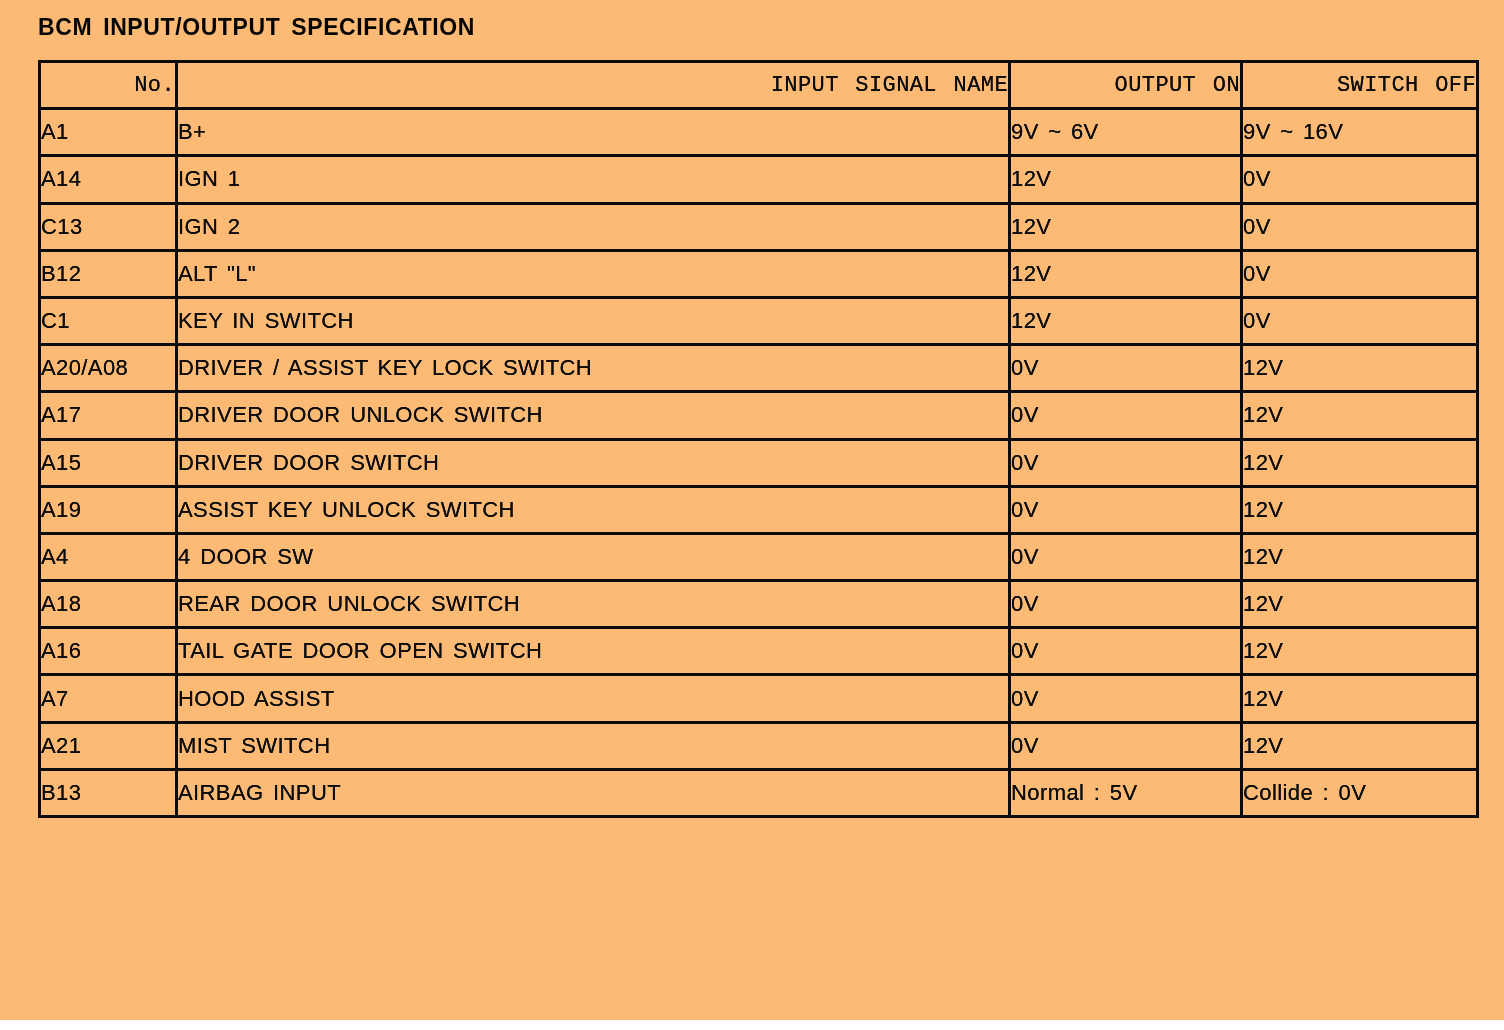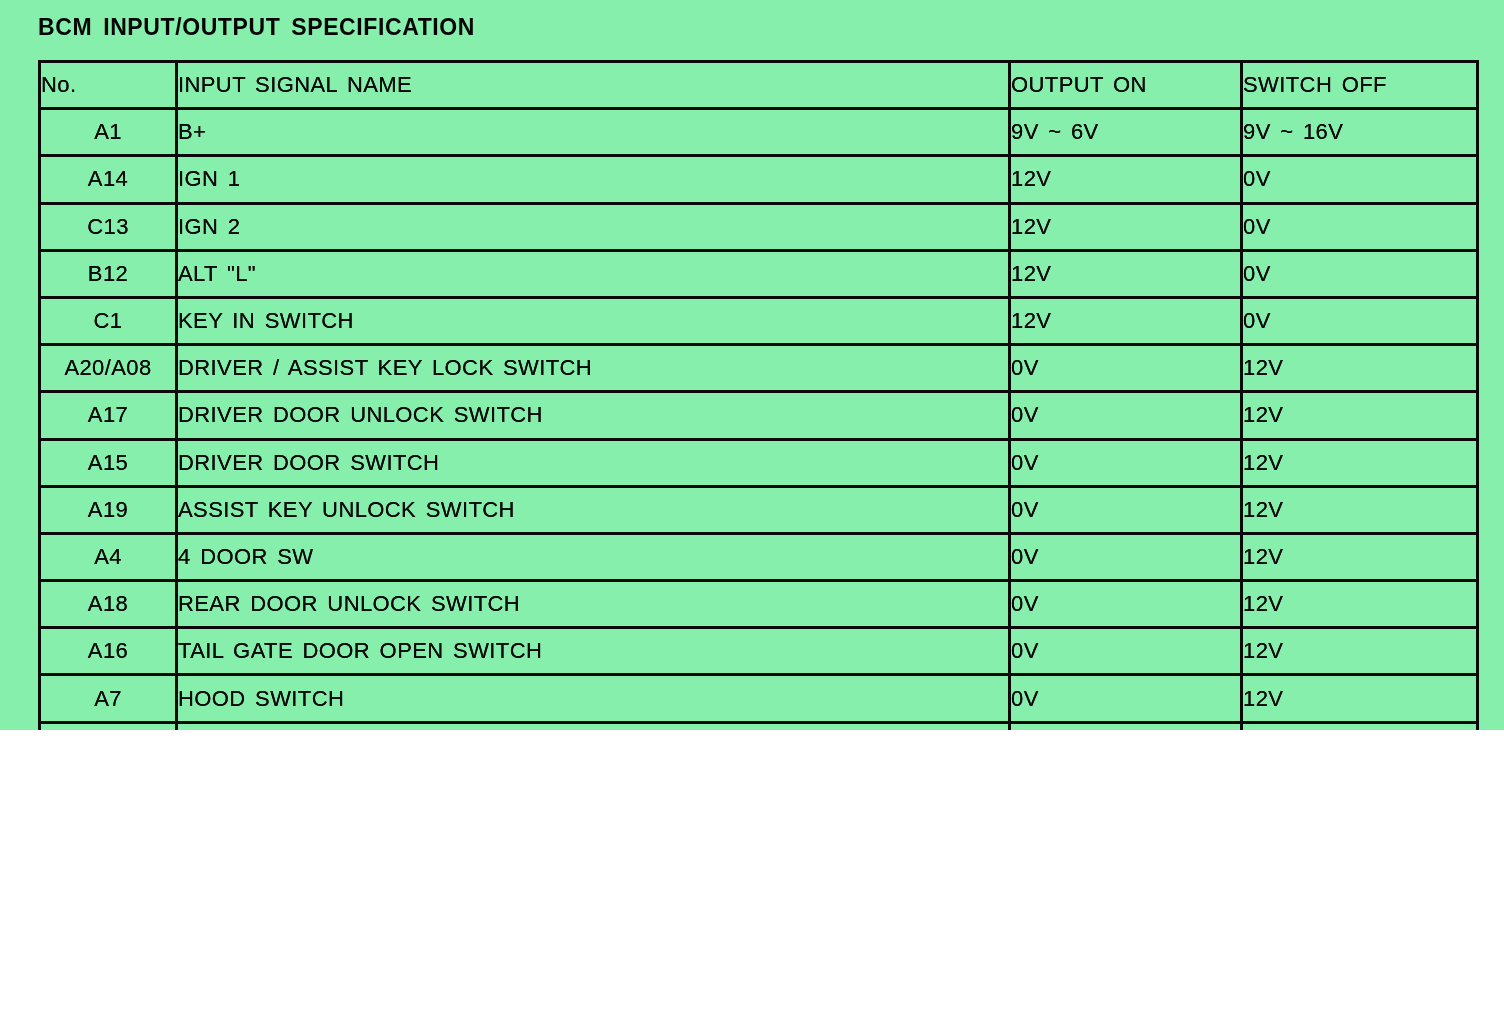--- a/index.html
+++ b/index.html
@@ -8,22 +8,22 @@
     background: #ffffff;
     width: 1504px;
     height: 1030px;
     font-family: "Liberation Sans", sans-serif;
     color: #0a0a0a;
     -webkit-font-smoothing: none;
   }
   .page {
     position: relative;
     width: 1504px;
-    height: 730px;
-    background: #86efac;
+    height: 1020px;
+    background: #fdba74;
     overflow: hidden;
   }
   .doc-title {
     position: absolute;
     left: 38px;
     top: 14px;
     font-size: 23px;
     font-weight: bold;
     letter-spacing: 0.6px;
     word-spacing: 4px;
@@ -44,22 +44,22 @@
     font-size: 22px;
     letter-spacing: 0.4px;
     word-spacing: 3px;
     padding: 0;
     overflow: hidden;
     white-space: nowrap;
     font-weight: normal;
     color: #0c0c0c;
     text-shadow: 0 0 0.6px #111; 
   }
-  table.spec th { text-align: left; }
-  td.c-no   { text-align: center; }
+  table.spec th { text-align: right; font-family: Liberation Mono, monospace; }
+  td.c-no   { }
   td.c-signal { text-align: left; padding-left: 17px; }
   td.c-on, td.c-off, td.c-span { text-align: left; }
 </style>
 </head>
 <body>
 
 <div class="page">
 
   <div class="doc-title">BCM INPUT/OUTPUT SPECIFICATION</div>
 
@@ -146,26 +146,32 @@
           <td class="c-off">12V</td>
         </tr>
         <tr>
           <td class="c-no">A16</td>
           <td class="c-signal">TAIL GATE DOOR OPEN SWITCH</td>
           <td class="c-on">0V</td>
           <td class="c-off">12V</td>
         </tr>
         <tr>
           <td class="c-no">A7</td>
-          <td class="c-signal">HOOD SWITCH</td>
+          <td class="c-signal">HOOD ASSIST</td>
           <td class="c-on">0V</td>
           <td class="c-off">12V</td>
         </tr>
         <tr>
           <td class="c-no">A21</td>
           <td class="c-signal">MIST SWITCH</td>
           <td class="c-on">0V</td>
           <td class="c-off">12V</td>
         </tr>
+        <tr>
+          <td class="c-no">B13</td>
+          <td class="c-signal">AIRBAG INPUT</td>
+          <td class="c-on">Normal : 5V</td>
+          <td class="c-off">Collide : 0V</td>
+        </tr>
       </tbody>
   </table>
 
 </div>
 
 </body></html>

